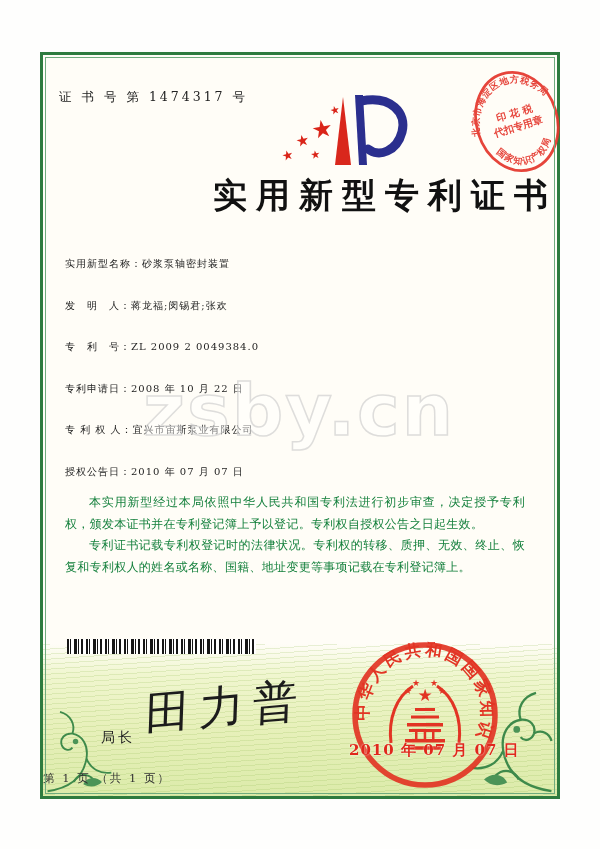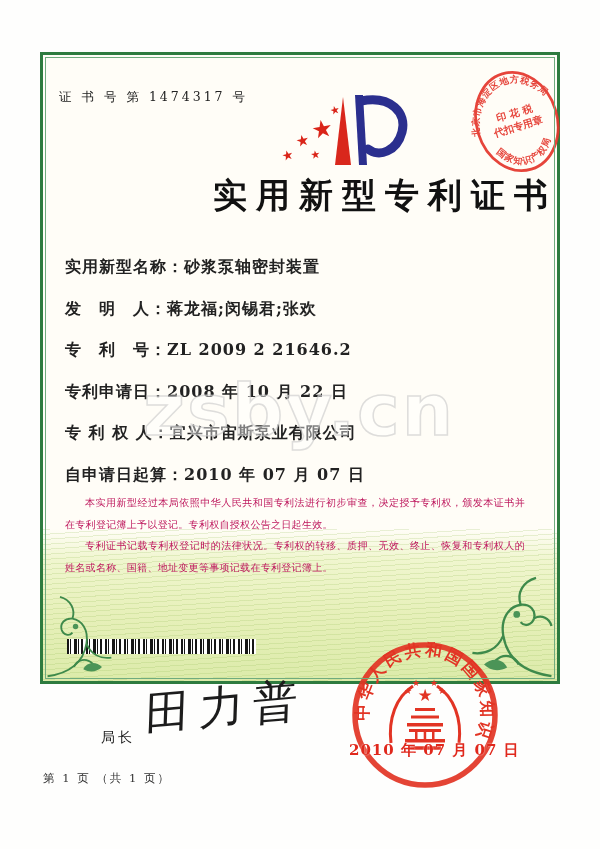--- a/index.html
+++ b/index.html
@@ -2,42 +2,42 @@
 <html><head>
 <meta charset="utf-8">
 <style>
   html,body{margin:0;padding:0;}
   body{
     width:600px;height:849px;position:relative;overflow:hidden;
     background:#fefefd;
     font-family:"DejaVu Serif","Liberation Serif",serif;
   }
   .frame{
-    position:absolute;left:40px;top:52px;width:520px;height:632px;
+    position:absolute;left:40px;top:52px;width:520px;height:747px;
     box-sizing:border-box;border:3px solid #2e7b3f;background:#fffdf7;
   }
   .frame-inner{position:absolute;inset:2px;border:1px solid #6fab7e;pointer-events:none;z-index:6;}
   .band{
     position:absolute;left:0;right:0;bottom:0;height:152px;z-index:0;
     background-image:
       repeating-linear-gradient(176deg, rgba(150,190,90,0.22) 0 1px, rgba(0,0,0,0) 1px 5px),
       linear-gradient(180deg, rgba(240,246,210,0) 0%, #f0f6cf 20%, #e7f0ba 55%, #dcebaa 100%);
   }
   .cert-no{position:absolute;left:16px;top:34px;font-size:12.5px;letter-spacing:3px;color:#222;z-index:2;}
   .tax-stamp{position:absolute;left:420px;top:6px;width:108px;height:122px;transform:rotate(-17deg);opacity:.92;z-index:2;}
   .logo{position:absolute;left:196px;top:34px;width:170px;height:88px;z-index:2;}
   .title{
     position:absolute;left:0;right:0;top:118px;text-align:right;z-index:2;
     font-size:34px;font-weight:bold;letter-spacing:9px;text-indent:9px;color:#111;
   }
   .fields{position:absolute;left:22px;top:202px;right:18px;z-index:2;}
-  .field-row{height:22px;margin-bottom:19.5px;font-size:16px;font-weight:700;color:#222;letter-spacing:1px;white-space:nowrap;}
+  .field-row{height:22px;margin-bottom:19.5px;font-size:10px;font-weight:400;color:#222;letter-spacing:1px;white-space:nowrap;}
   .paragraphs{
     position:absolute;left:22px;right:32px;top:437px;z-index:2;
-    font-size:10px;line-height:21.6px;text-align:justify;color:#be185d;letter-spacing:0.3px;
+    font-size:12px;line-height:21.6px;text-align:justify;color:#15803d;letter-spacing:0.3px;
   }
   .paragraphs p{margin:0;text-indent:2em;}
   .barcode{
     position:absolute;left:24px;top:584px;width:189px;height:15px;z-index:2;
     background:repeating-linear-gradient(90deg,
       #161616 0 2px,#fff 2px 3px,#161616 3px 4px,#fff 4px 7px,
       #161616 7px 10px,#fff 10px 11px,#161616 11px 12px,#fff 12px 14px,
       #161616 14px 16px,#fff 16px 19px);
   }
   .director{position:absolute;left:58px;top:674px;font-size:14px;letter-spacing:3px;color:#222;z-index:3;}
@@ -100,24 +100,24 @@
     <polygon points="104,8 96,76 112,76" fill="#d9271c"></polygon>
     <polygon points="116,6 124,6 128,76 120,76" fill="#2b2f8e"></polygon>
     <path d="M 122 12 C 152 6 168 24 163 43 C 158 62 140 69 129 60" fill="none" stroke="#2b2f8e" stroke-width="9" stroke-linecap="round"></path>
   </svg>
 
   <div class="title">实用新型专利证书</div>
 
   <div class="fields">
     <div class="field-row"><span>实用新型名称：</span><span>砂浆泵轴密封装置</span></div>
     <div class="field-row"><span>发　明　人：</span><span>蒋龙福;闵锡君;张欢</span></div>
-    <div class="field-row"><span>专　利　号：</span><span>ZL 2009 2 21646.2</span></div>
+    <div class="field-row"><span>专　利　号：</span><span>ZL 2009 2 0049384.0</span></div>
     <div class="field-row"><span>专利申请日：</span><span>2008 年 10 月 22 日</span></div>
     <div class="field-row"><span>专 利 权 人：</span><span>宜兴市宙斯泵业有限公司</span></div>
-    <div class="field-row"><span>自申请日起算：</span><span>2010 年 07 月 07 日</span></div>
+    <div class="field-row"><span>授权公告日：</span><span>2010 年 07 月 07 日</span></div>
   </div>
 
   <div class="paragraphs">
     <p>本实用新型经过本局依照中华人民共和国专利法进行初步审查，决定授予专利权，颁发本证书并在专利登记簿上予以登记。专利权自授权公告之日起生效。</p>
     <p>专利证书记载专利权登记时的法律状况。专利权的转移、质押、无效、终止、恢复和专利权人的姓名或名称、国籍、地址变更等事项记载在专利登记簿上。</p>
   </div>
 
   <div class="barcode"></div>
 
   <div class="director">局长</div>

